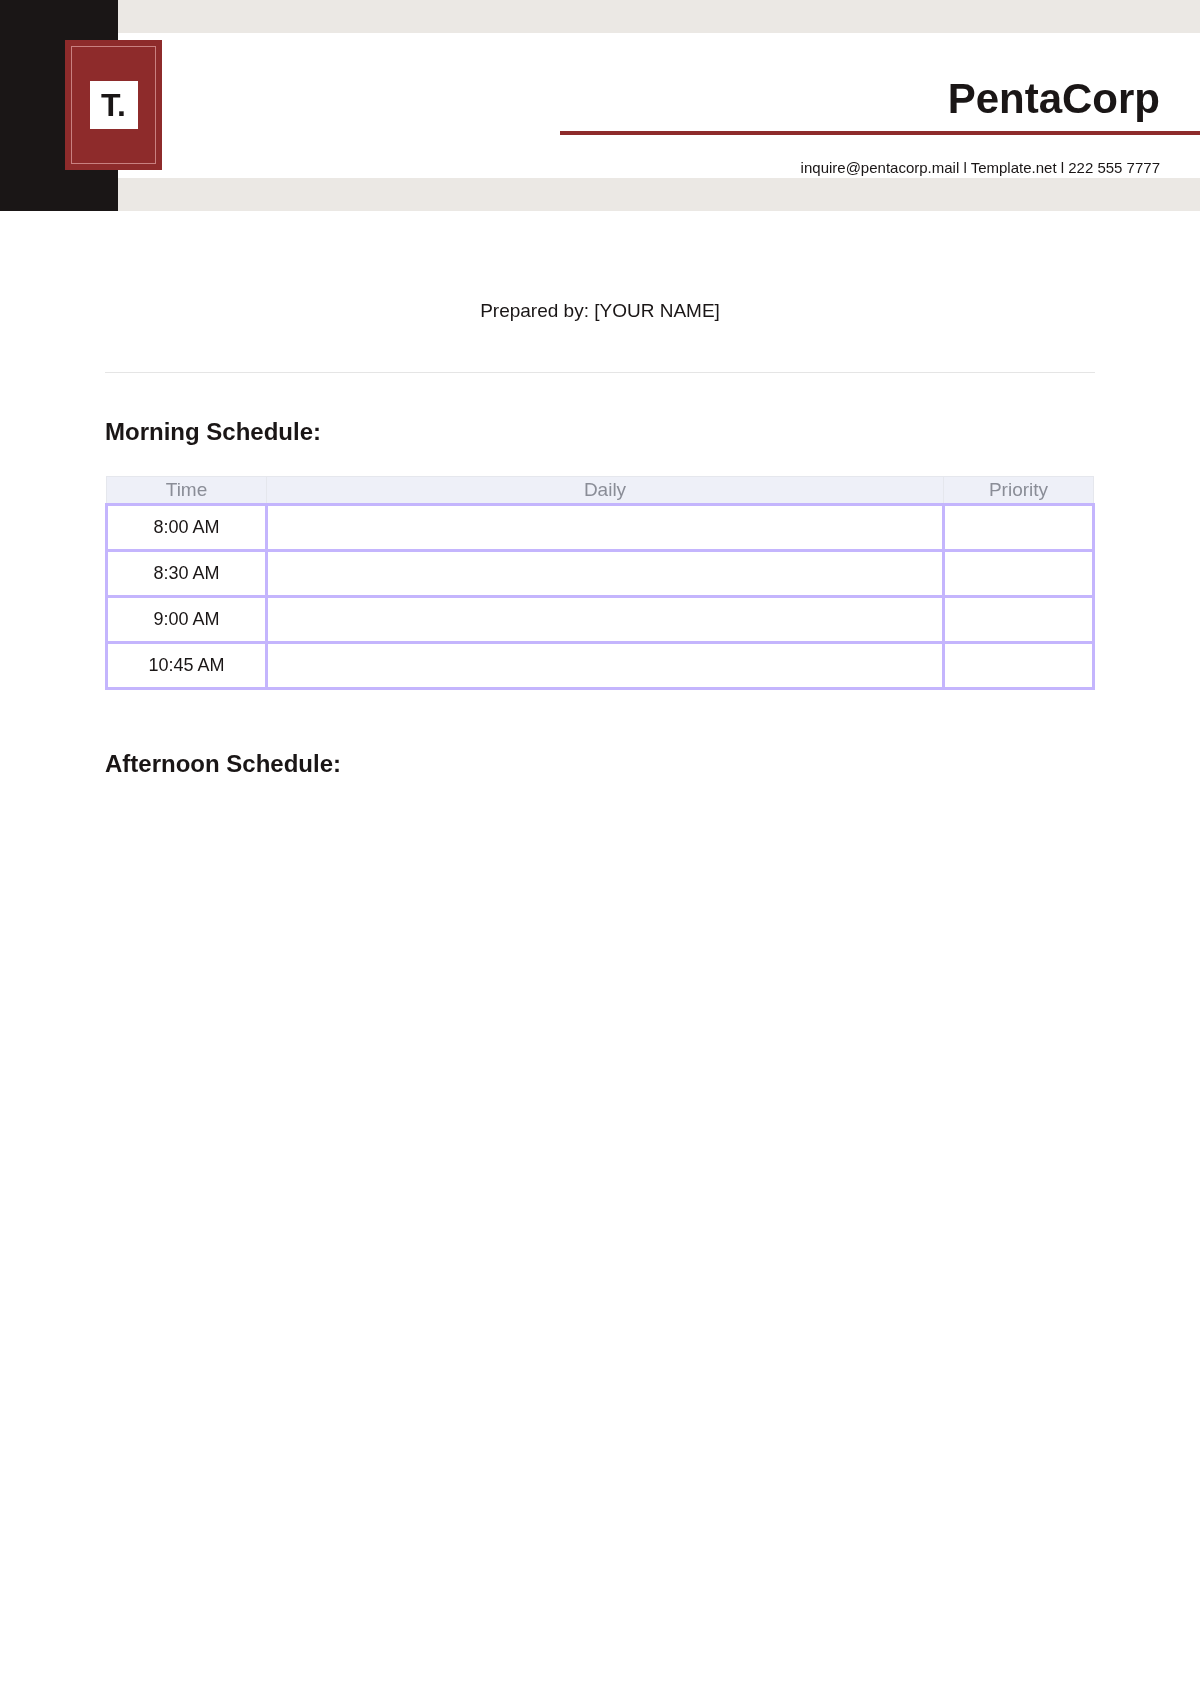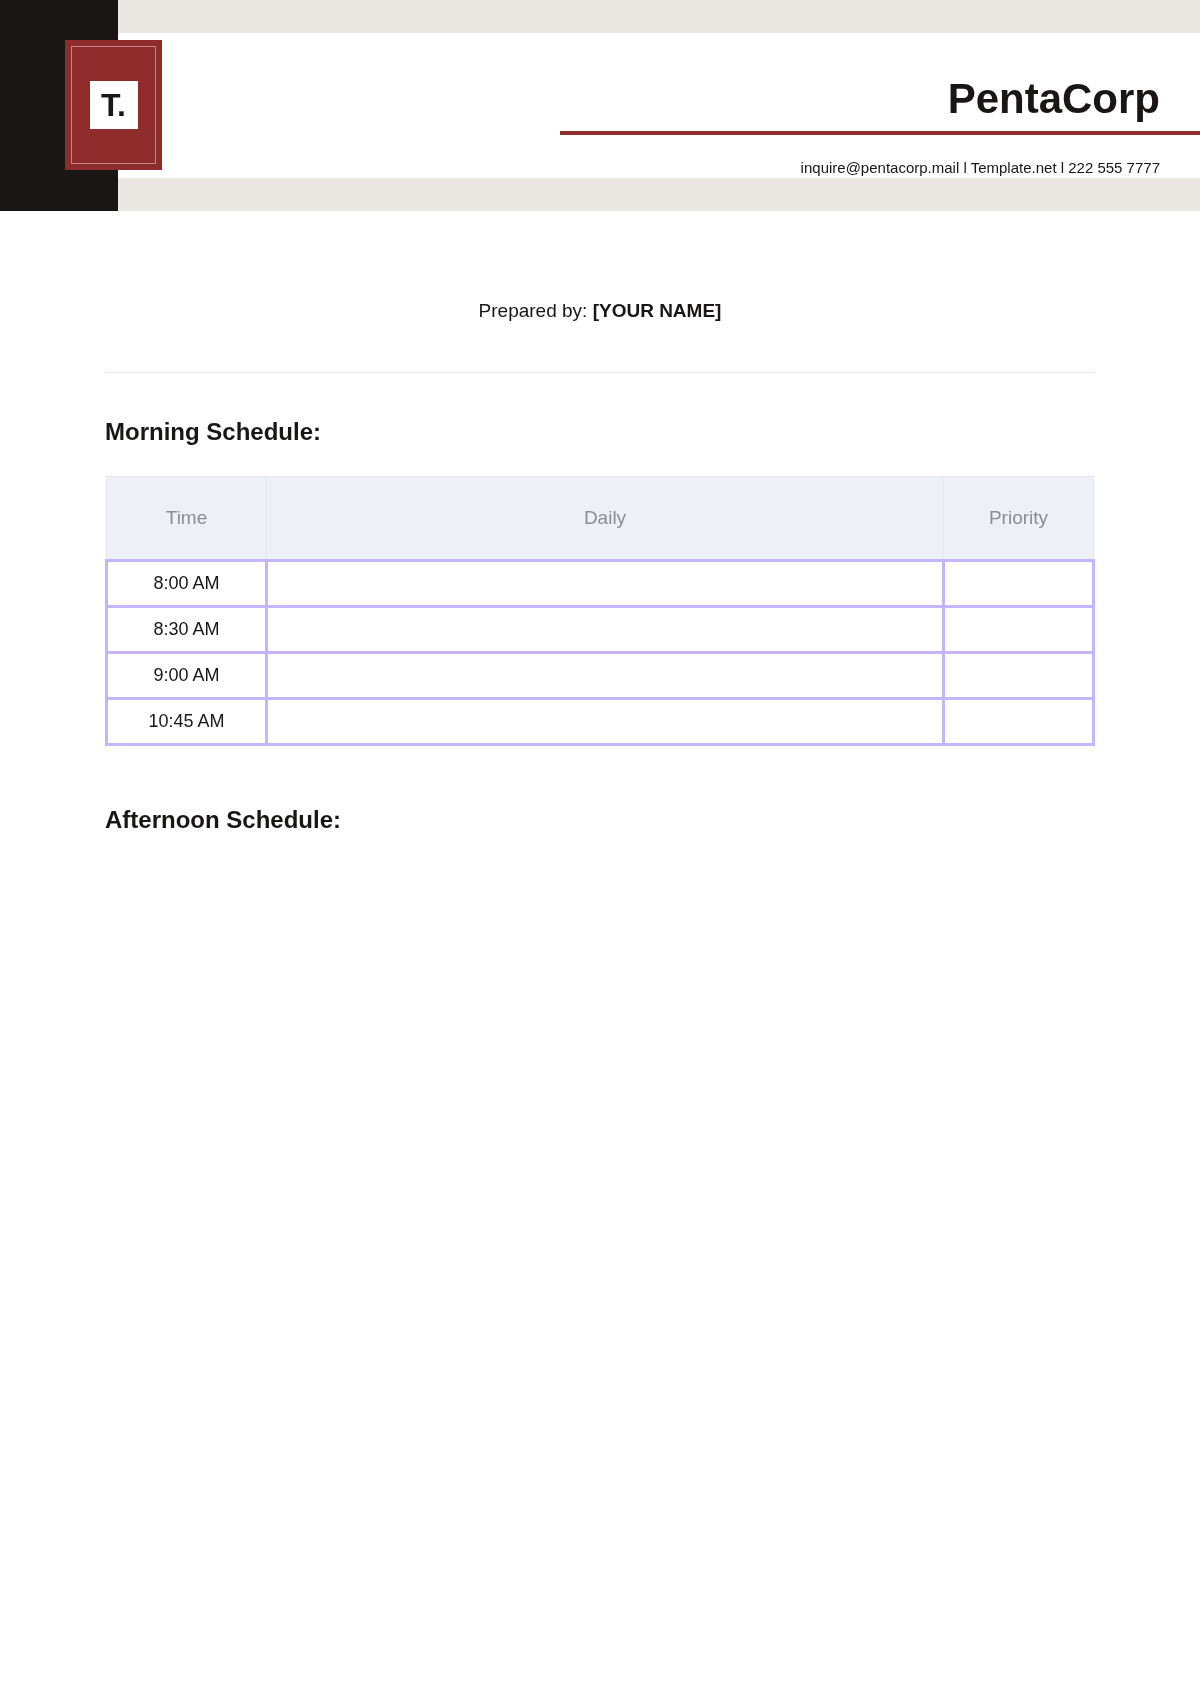--- a/index.html
+++ b/index.html
@@ -106,21 +106,21 @@
       color: #1a1616;
       margin-bottom: 18px;
     }
     .prepared-by {
       text-align: center;
       font-size: 19px;
       color: #1a1616;
       margin-bottom: 50px;
     }
     .prepared-by-name {
-      font-weight: 700;
+      font-weight: 400;
       margin-top: 38px;
     }
     .divider {
       border: none;
       border-top: 1px solid #e5e5e5;
       margin-bottom: 45px;
     }
     .section-title {
       font-size: 24px;
       font-weight: 700;
@@ -130,21 +130,21 @@
     .schedule-table {
       width: 100%;
       border-collapse: collapse;
       margin-bottom: 60px;
     }
     .schedule-table th {
       background: #eef0f8;
       color: #8a8d97;
       font-weight: 400;
       font-size: 19px;
-      padding: 30px 10px;
+      padding: 2px 10px;
       text-align: center;
       border: 1px solid #e5e7ed;
     }
     .schedule-table td {
       padding: 11px 10px;
       text-align: center;
       border: 3px solid #c4b5fd;
       font-size: 18px;
       color: #1a1616;
     }

